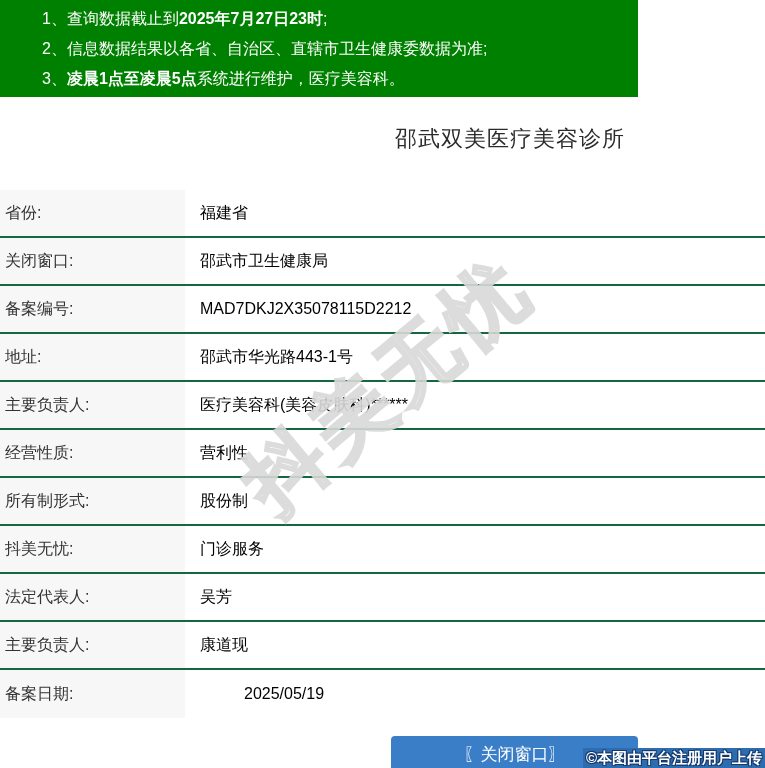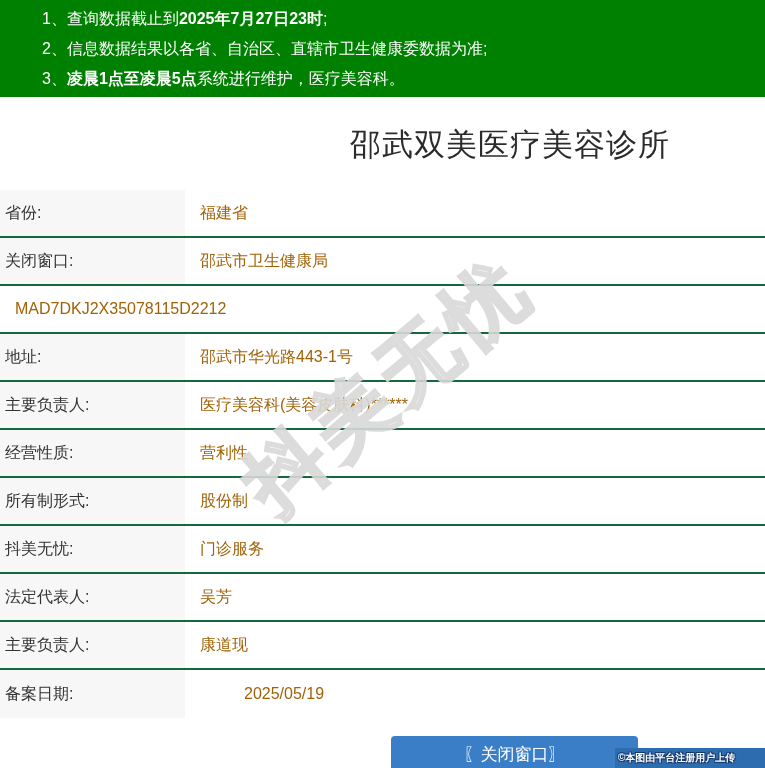--- a/index.html
+++ b/index.html
@@ -1,54 +1,54 @@
 <!DOCTYPE html>
 <html><head>
 <meta charset="utf-8">
 <style>
   * { margin: 0; padding: 0; box-sizing: border-box; }
   html, body { width: 765px; height: 768px; overflow: hidden; background: #ffffff;
     font-family: "Liberation Sans", sans-serif; }
   #stage { position: relative; width: 765px; height: 768px; overflow: hidden; background: #fff; }
 
   
-  .notice { position: absolute; top: 0; left: 0; width: 765px; height: 97px;
+  .notice { position: absolute; top: 0; left: 0; width: 638px; height: 97px;
     background: #008000; color: #ffffff; padding: 4px 10px 0 42px;
     font-size: 16px; line-height: 30px; }
   .notice-line { white-space: nowrap; }
   .notice-line b { font-weight: bold; }
 
   
   .title-wrap { position: absolute; top: 124px; left: 0; width: 1020px; text-align: center; }
-  .clinic-title { font-size: 31px; font-weight: 400; color: #2b2b2b; letter-spacing: 1px; }
+  .clinic-title { font-size: 22px; font-weight: 400; color: #2b2b2b; letter-spacing: 1px; }
 
   
   .records { position: absolute; top: 190px; left: 0; width: 765px; }
   .rec-row { display: flex; width: 765px; height: 48px; border-bottom: 2px solid #15673f; }
   .rec-row:last-child { border-bottom: none; gap: 44px; }
   .rec-label { width: 185px; background: #f7f7f7; display: flex; align-items: center;
     padding-left: 5px; font-size: 16px; color: #333333; }
   .rec-value { flex: 1; display: flex; align-items: center; padding-left: 15px;
-    font-size: 16px; color: #a16207; background: transparent; }
+    font-size: 16px; color: #000000; background: transparent; }
 
   
   .watermark { position: absolute; left: 217px; top: 334px; font-size: 78px; font-weight: bold;
     letter-spacing: 8px; white-space: nowrap; color: transparent;
     -webkit-text-stroke: 3px #d9d9d9; text-stroke: 3px #d9d9d9;
     transform: rotate(-40deg); pointer-events: none; z-index: 5; opacity: 0.9; }
 
   
   .close-btn { position: absolute; left: 391px; top: 736px; width: 247px; height: 36px;
     background: #3a7ec7; color: #ffffff; font-size: 17px; border: none; border-radius: 4px;
     display: flex; align-items: center; justify-content: center; cursor: pointer;
     font-family: "Liberation Sans", sans-serif; }
 
   
   .copyright { position: absolute; right: 0; bottom: 0; height: 20px; min-width: 150px;
-    background: #2e6cb0; color: #ffffff; font-size: 10px; font-weight: bold;
+    background: #2e6cb0; color: #ffffff; font-size: 15px; font-weight: bold;
     line-height: 20px; padding: 0 3px; white-space: nowrap;
     text-shadow: 1px 1px 0 #13386b, -1px -1px 0 #13386b, 1px -1px 0 #13386b, -1px 1px 0 #13386b; }
 </style>
 </head>
 <body>
 
 <div id="stage">
 
   <div class="notice">
     <div class="notice-line"><span>1、</span><span>查询数据截止到</span><b>2025年7月27日23时</b><span>;</span></div>
@@ -63,20 +63,21 @@
   <div class="records">
       <div class="rec-row">
         <div class="rec-label">省份:</div>
         <div class="rec-value">福建省</div>
       </div>
       <div class="rec-row">
         <div class="rec-label">关闭窗口:</div>
         <div class="rec-value">邵武市卫生健康局</div>
       </div>
       <div class="rec-row">
+        <div class="rec-label">备案编号:</div>
         <div class="rec-value">MAD7DKJ2X35078115D2212</div>
       </div>
       <div class="rec-row">
         <div class="rec-label">地址:</div>
         <div class="rec-value">邵武市华光路443-1号</div>
       </div>
       <div class="rec-row">
         <div class="rec-label">主要负责人:</div>
         <div class="rec-value">医疗美容科(美容皮肤科)******</div>
       </div>

